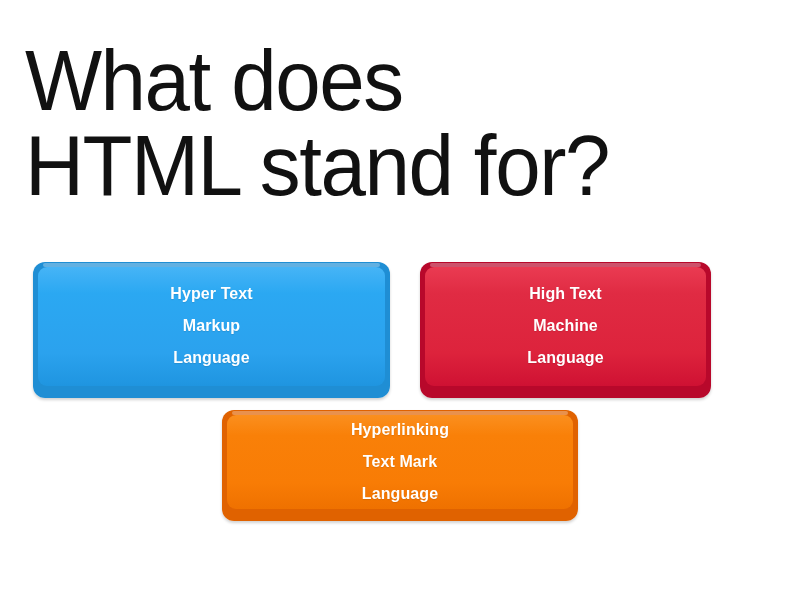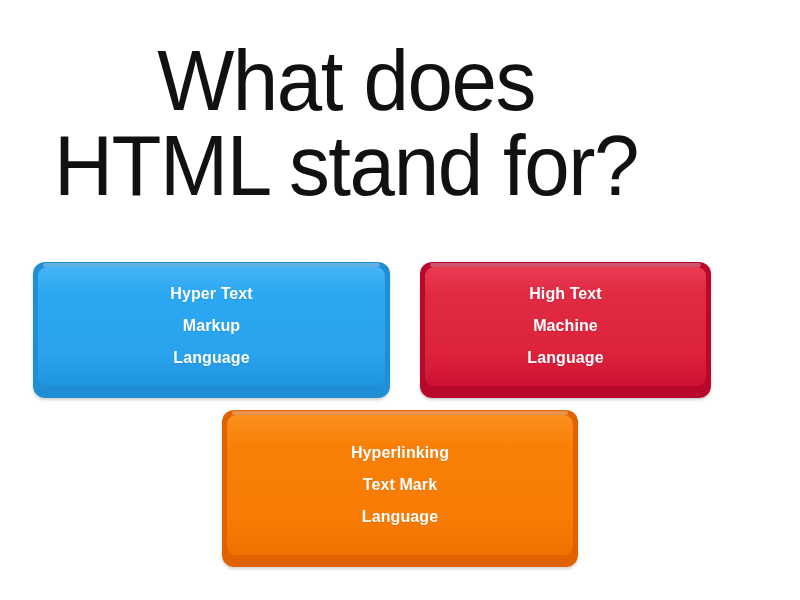--- a/index.html
+++ b/index.html
@@ -22,21 +22,21 @@
     height: 600px;
     background: #ffffff;
   }
 
   
   #question-area {
     position: absolute;
     left: 0;
     top: 38px;
     width: 692px;
-    text-align: center;
+    text-align: left;
   }
   #question-text {
     display: block;
     font-family: "Liberation Sans", "DejaVu Sans", sans-serif;
     font-size: 86px;
     line-height: 0.99;
     font-weight: 400;
     color: #111111;
     letter-spacing: -1.5px;
     transform: scaleX(0.95);
@@ -110,21 +110,21 @@
     width: 291px; height: 136px;
     background: linear-gradient(#b8082b 0%, #b8082b 100%);
   }
   #answer-1 .face {
     background: linear-gradient(180deg, #ea3b52 0%, #e02b43 22%, #dd233c 72%, #cf1133 100%);
   }
 
   
   #answer-2 {
     left: 222px; top: 410px;
-    width: 356px; height: 157px;
+    width: 356px; height: 111px;
     background: linear-gradient(#e06200 0%, #e06200 100%);
   }
   #answer-2 .face {
     background: linear-gradient(180deg, #fb8f1e 0%, #f98008 22%, #f87c05 72%, #ef7100 100%);
   }
 </style>
 </head>
 <body>
 
 <div id="quiz-slide">

